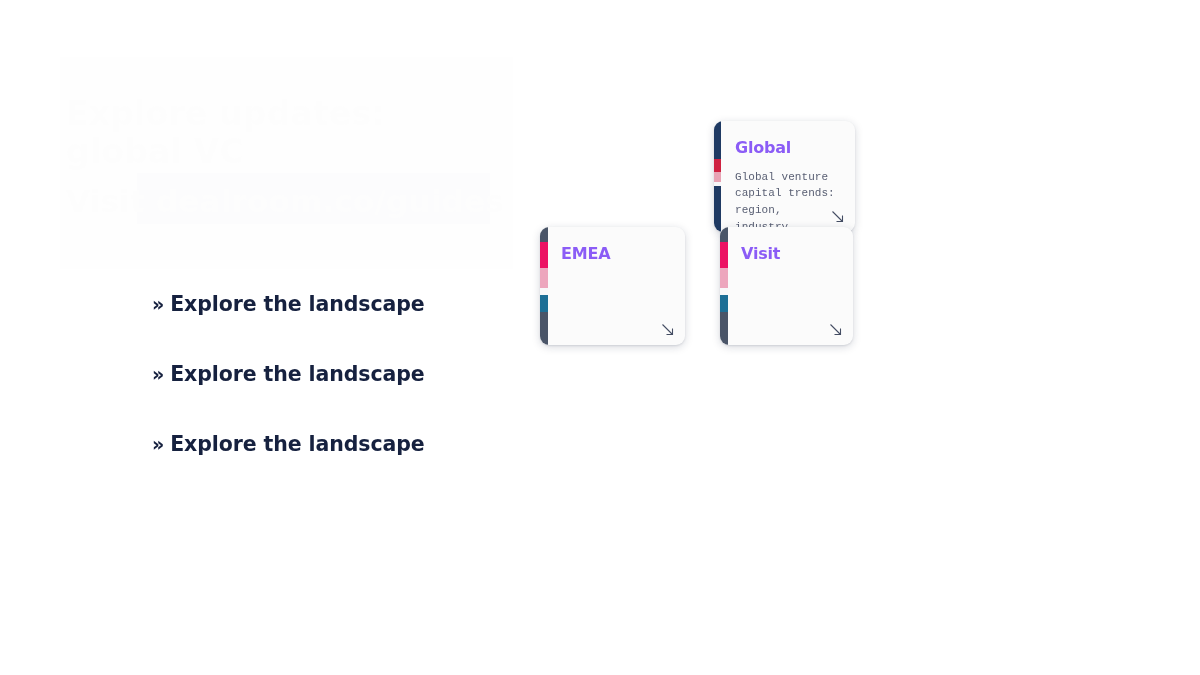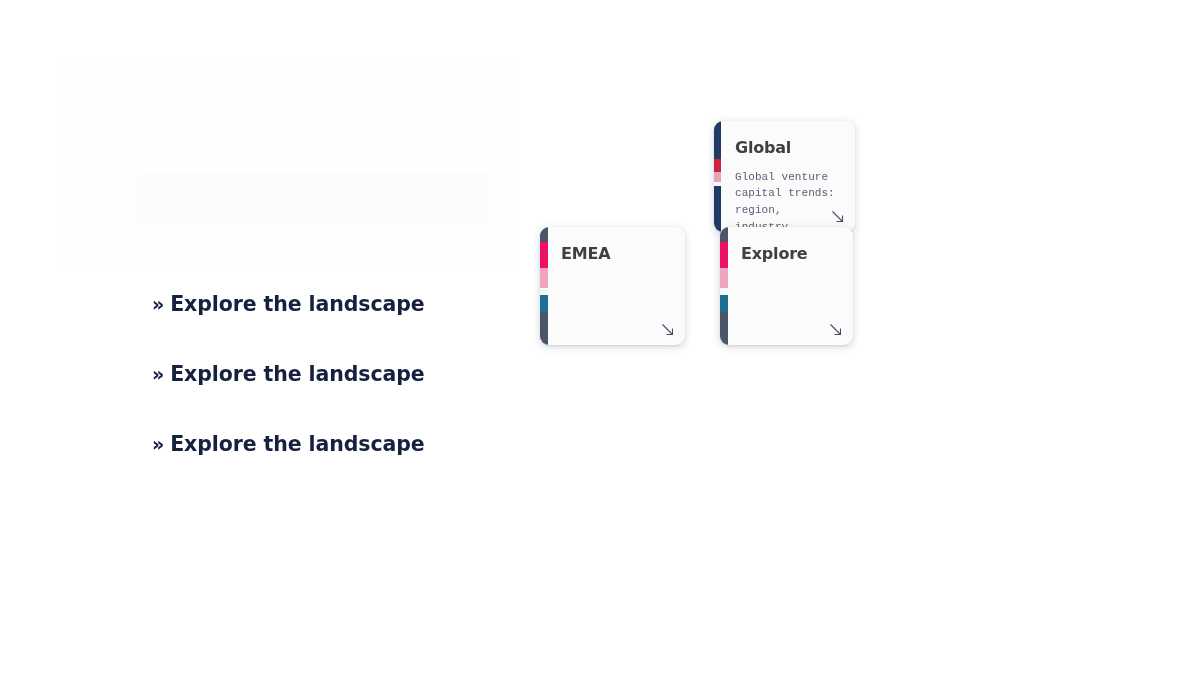--- a/index.html
+++ b/index.html
@@ -115,21 +115,21 @@
     top: 0;
     right: 0;
     bottom: 0;
     padding: 18px 14px 10px 21px;
     box-sizing: border-box;
   }
   .card-title {
     font-family: "DejaVu Sans", sans-serif;
     font-weight: 700;
     font-size: 16px;
-    color: #404040;
+    color: #8b5cf6;
     letter-spacing: -0.2px;
     margin: 0 0 12px 0;
     line-height: 1.1;
   }
   .card-desc {
     font-family: Liberation Mono, monospace;
     font-size: 11px;
     line-height: 1.52;
     color: #5a6074;
     margin: 0;
@@ -245,21 +245,21 @@
 <div class="card" id="card-europe">
   <div class="card-stripe">
       <span style="background: rgb(74, 85, 104); height: 13%;"></span>
       <span style="background: rgb(236, 18, 99); height: 22%;"></span>
       <span style="background: rgb(237, 166, 189); height: 17%;"></span>
       <span style="background: rgb(248, 248, 249); height: 6%;"></span>
       <span style="background: rgb(29, 111, 150); height: 14%;"></span>
       <span style="background: rgb(74, 85, 104); height: 28%;"></span>
     </div>
   <div class="card-body">
-    <div class="card-title">Explore</div>
+    <div class="card-title">Visit</div>
   </div>
   <div class="card-arrow">
     <svg viewBox="0 0 14 14" width="14" height="14" fill="none" stroke="currentColor" stroke-width="1.1">
       <line x1="1.5" y1="1.5" x2="11.5" y2="11.5"></line>
       <polyline points="11.5,5.5 11.5,11.5 5.5,11.5"></polyline>
     </svg>
   </div>
 </div>
 
 </body></html>

